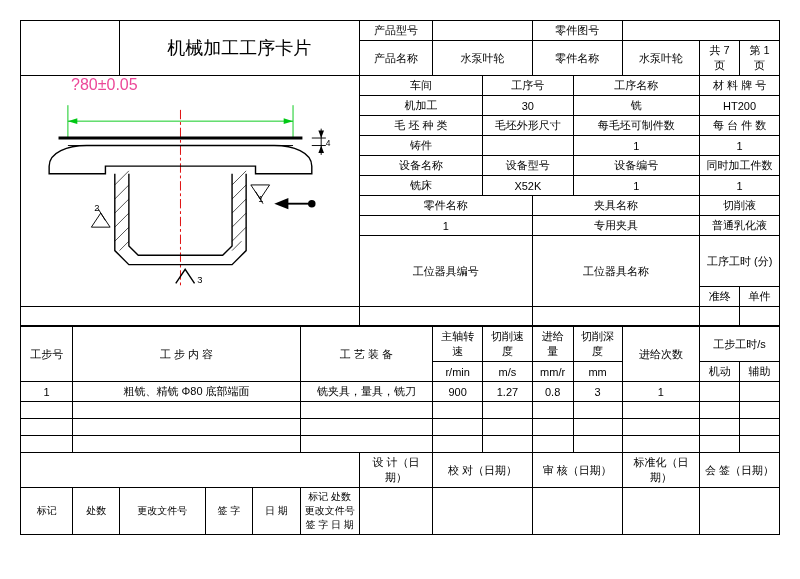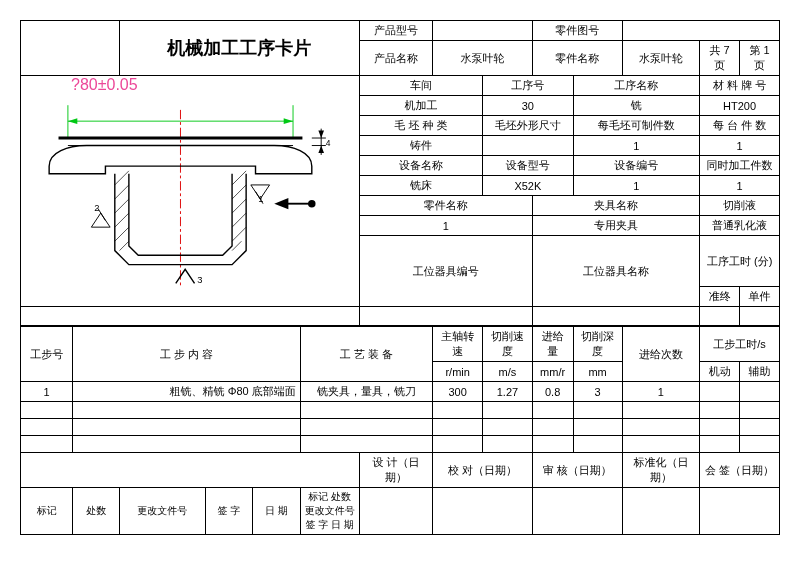--- a/index.html
+++ b/index.html
@@ -20,21 +20,21 @@
   }
   td, th {
     border: 1px solid #000;
     padding: 2px 4px;
     text-align: center;
     vertical-align: middle;
     font-weight: normal;
   }
   .title {
     font-size: 18px;
-    font-weight: bold;
+    font-weight: normal;
     padding: 8px;
   }
   .dim {
     color: #ec4899;
     font-size: 16px;
     font-weight: normal;
     text-align: left;
     padding-left: 50px;
   }
   .drawing-cell {
@@ -216,23 +216,23 @@
     <td>r/min</td>
     <td>m/s</td>
     <td>mm/r</td>
     <td>mm</td>
     <td>机动</td>
     <td>辅助</td>
   </tr>
 
   <tr>
     <td>1</td>
-    <td colspan="4" style="text-align:right">粗铣、精铣 Φ80 底部端面</td>
+    <td colspan="4" style="text-align:center">粗铣、精铣 Φ80 底部端面</td>
     <td colspan="3" style="text-align:center">铣夹具，量具，铣刀</td>
-    <td>300</td>
+    <td>900</td>
     <td>1.27</td>
     <td>0.8</td>
     <td>3</td>
     <td colspan="2">1</td>
     <td></td>
           <td></td>
   </tr>
   <tr>
           <td>&nbsp;</td>
           <td colspan="4"></td>

